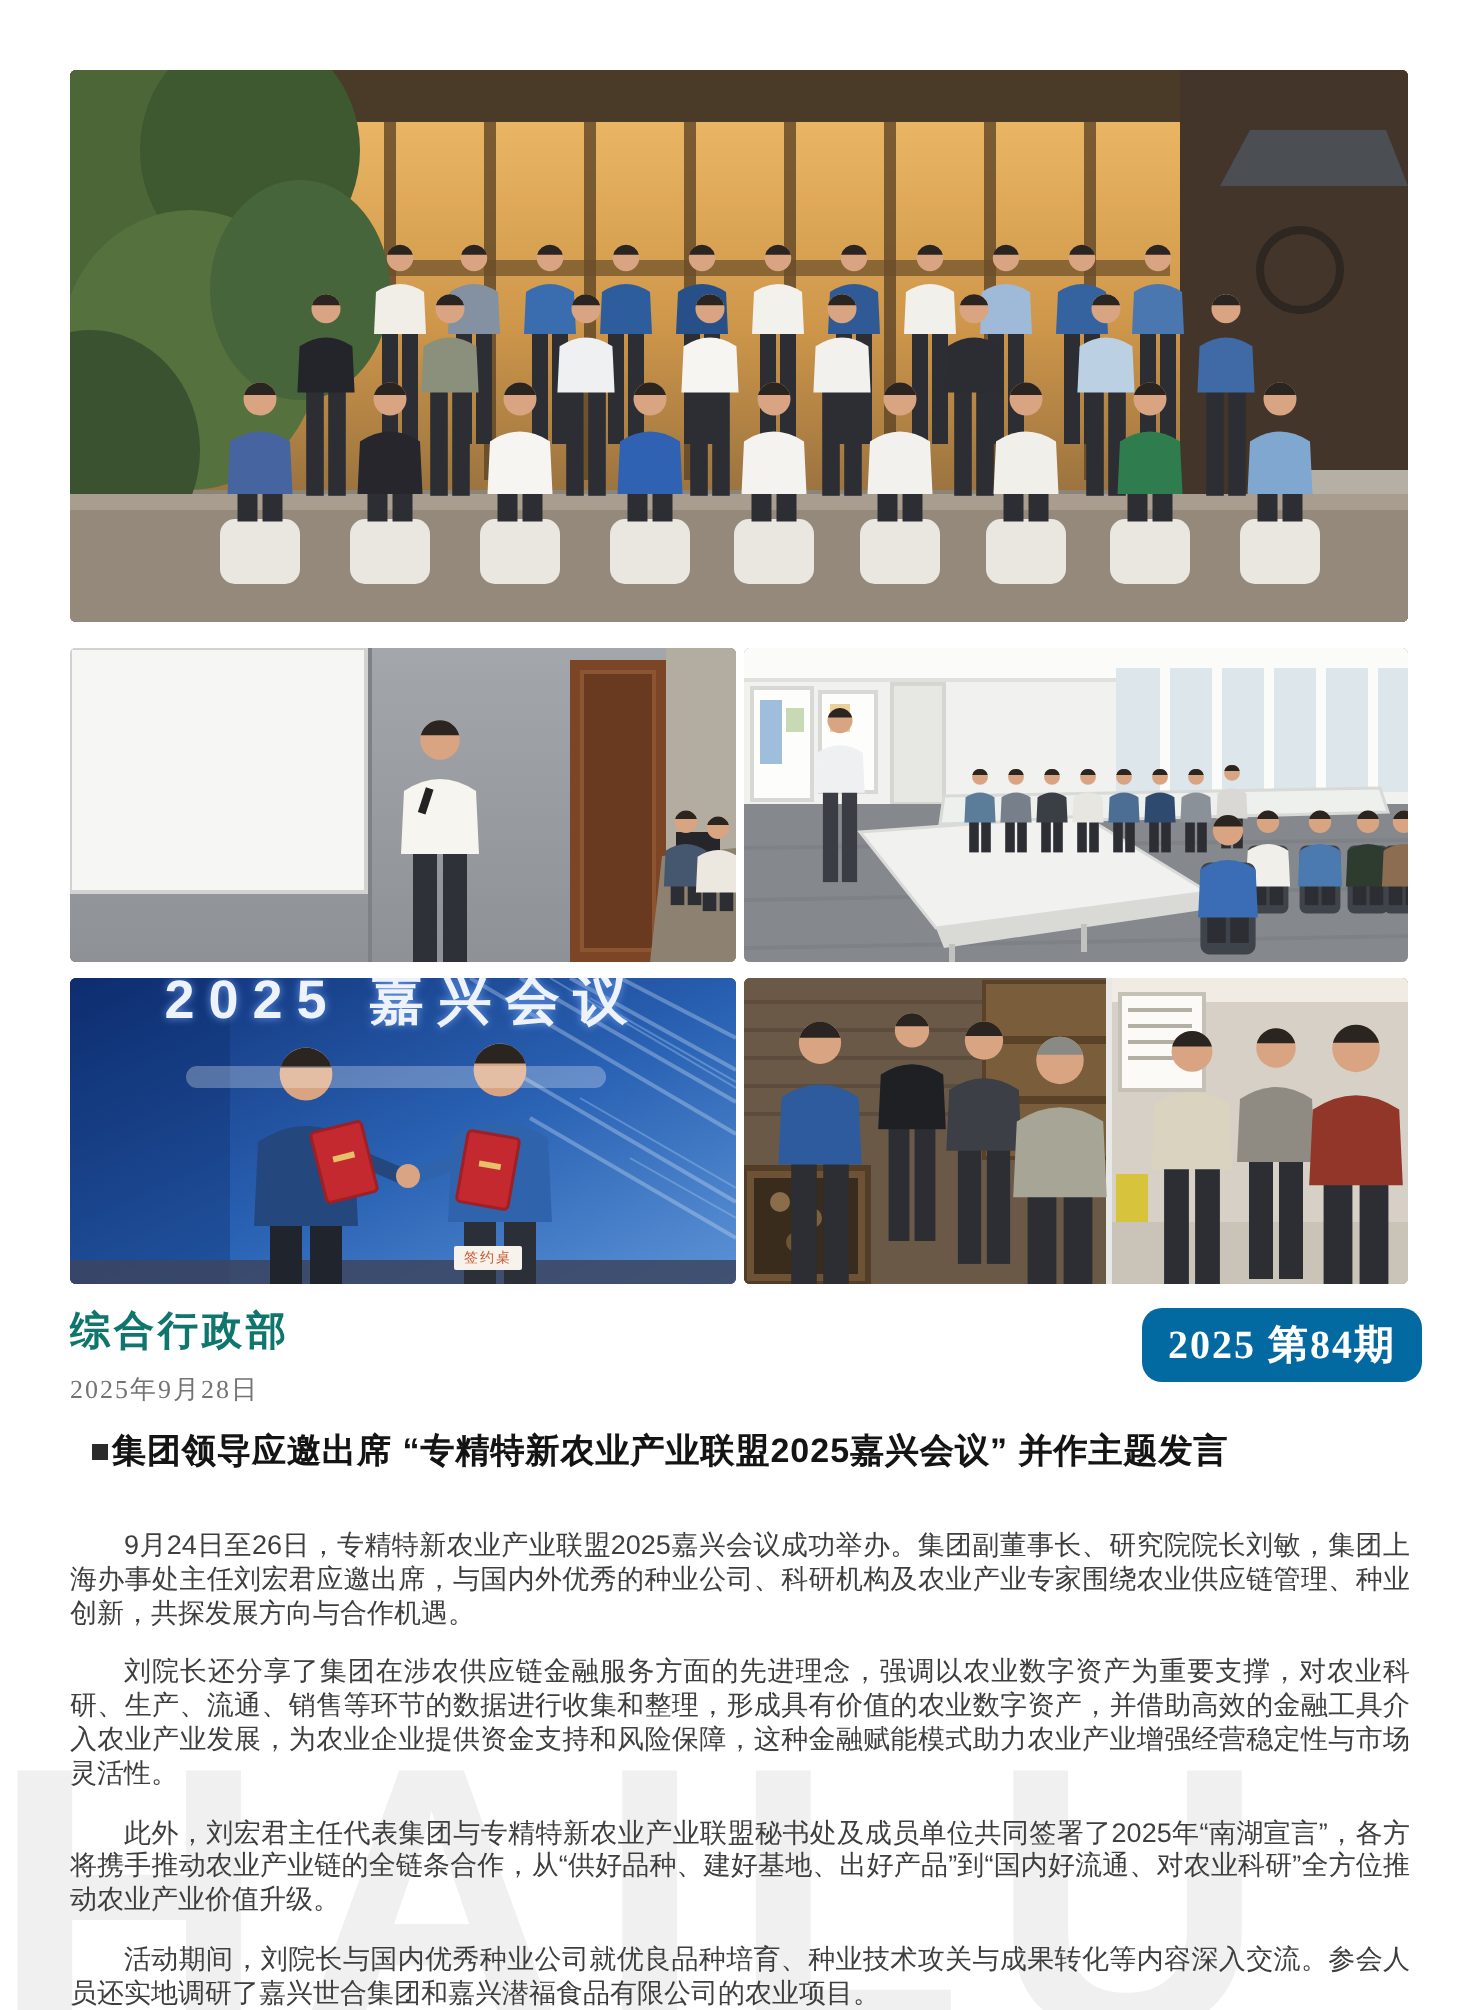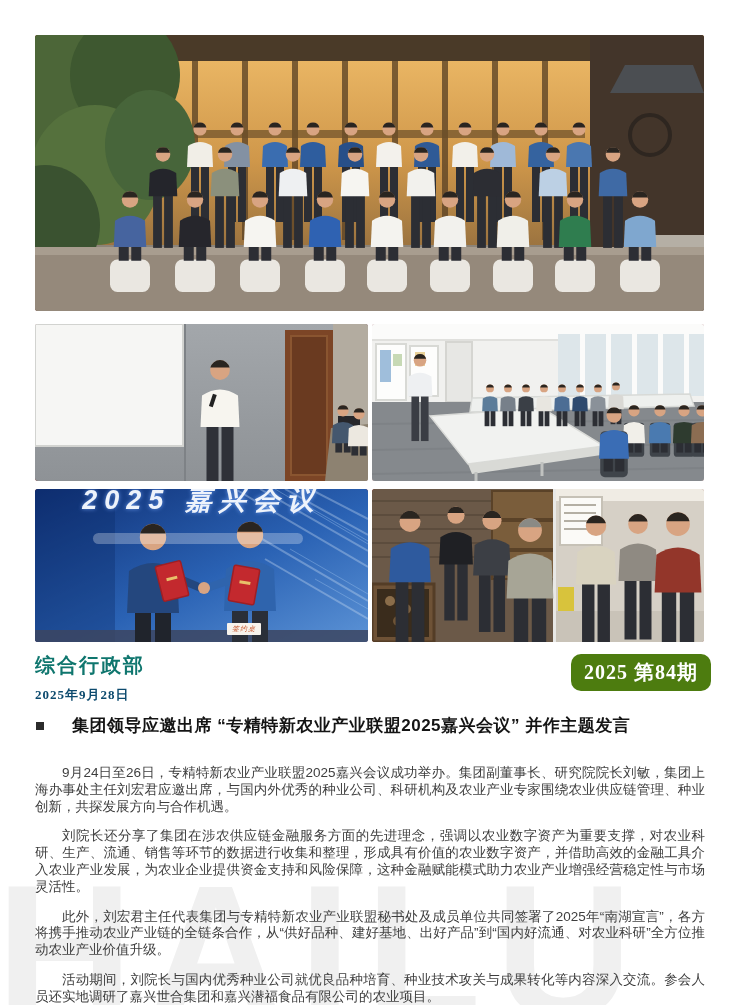--- a/index.html
+++ b/index.html
@@ -1,34 +1,34 @@
 <!DOCTYPE html>
 <html><head>
 <meta charset="utf-8">
 <style>
   html,body{margin:0;padding:0;background:#ffffff;}
   .page{position:relative;width:740px;height:1005px;background:#ffffff;overflow:hidden;
         font-family:"Liberation Sans",sans-serif;}
   .watermark{position:absolute;left:-4px;top:856px;width:760px;z-index:0;
         font-family:"Liberation Sans",sans-serif;font-weight:bold;font-size:190px;
         letter-spacing:14px;color:#f0f0f0;white-space:nowrap;line-height:1;user-select:none;}
-  .photo{position:absolute;overflow:hidden;border-radius:3px;background:#7f1d1d;z-index:1;font-style:italic;}
+  .photo{position:absolute;overflow:hidden;border-radius:3px;background:#7f1d1d;z-index:1;}
   .photo svg{display:block;}
   #ph1{left:35px;top:35px;width:669px;height:276px;}
   #ph2{left:35px;top:324px;width:333px;height:157px;}
   #ph3{left:372px;top:324px;width:332px;height:157px;}
   #ph4{left:35px;top:489px;width:333px;height:153px;}
   #ph5{left:372px;top:489px;width:332px;height:153px;}
   .masthead{position:absolute;left:35px;top:652px;z-index:1;}
   .dept{font-family:"Liberation Serif",serif;font-weight:bold;font-size:20px;color:#0f766e;letter-spacing:2px;}
-  .date{font-family:"Liberation Serif",serif;font-size:13px;color:#0c4a6e;margin-top:7px;letter-spacing:1px;font-weight:bold;}
-  .badge{position:absolute;right:29px;top:654px;z-index:1;background:#4d7c0f;color:#ffffff;
+  .date{font-family:"Liberation Serif",serif;font-size:13px;color:#737373;margin-top:7px;letter-spacing:1px;}
+  .badge{position:absolute;right:29px;top:654px;z-index:1;background:#0369a1;color:#ffffff;
         font-family:"Liberation Serif",serif;font-weight:bold;font-size:20px;
         padding:5px 13px;border-radius:10px;letter-spacing:1px;}
-  .headline{position:absolute;left:36px;top:714px;width:670px;z-index:1;display:flex;align-items:center;gap:28px;
+  .headline{position:absolute;left:46px;top:714px;width:670px;z-index:1;display:flex;align-items:center;gap:2px;
         font-weight:bold;font-size:17px;color:#141414;letter-spacing:0.5px;}
   .bullet{width:8px;height:8px;background:#2b2b2b;flex:none;}
   .body{position:absolute;left:35px;top:752px;width:670px;z-index:1;
         font-size:13.5px;line-height:16.8px;color:#3e3e3e;text-align:justify;}
   .body p{margin:13px 0 3px 0;text-indent:2em;}
   
   .screen-title{position:absolute;top:-7px;left:0;right:0;text-align:center;z-index:3;
         color:#eef3fb;font-weight:bold;font-size:27px;letter-spacing:7px;text-shadow:0 0 4px rgba(120,170,255,.8);}
   .screen-pill{position:absolute;top:44px;left:58px;width:210px;height:11px;border-radius:6px;z-index:3;
         background:rgba(255,255,255,0.28);}

